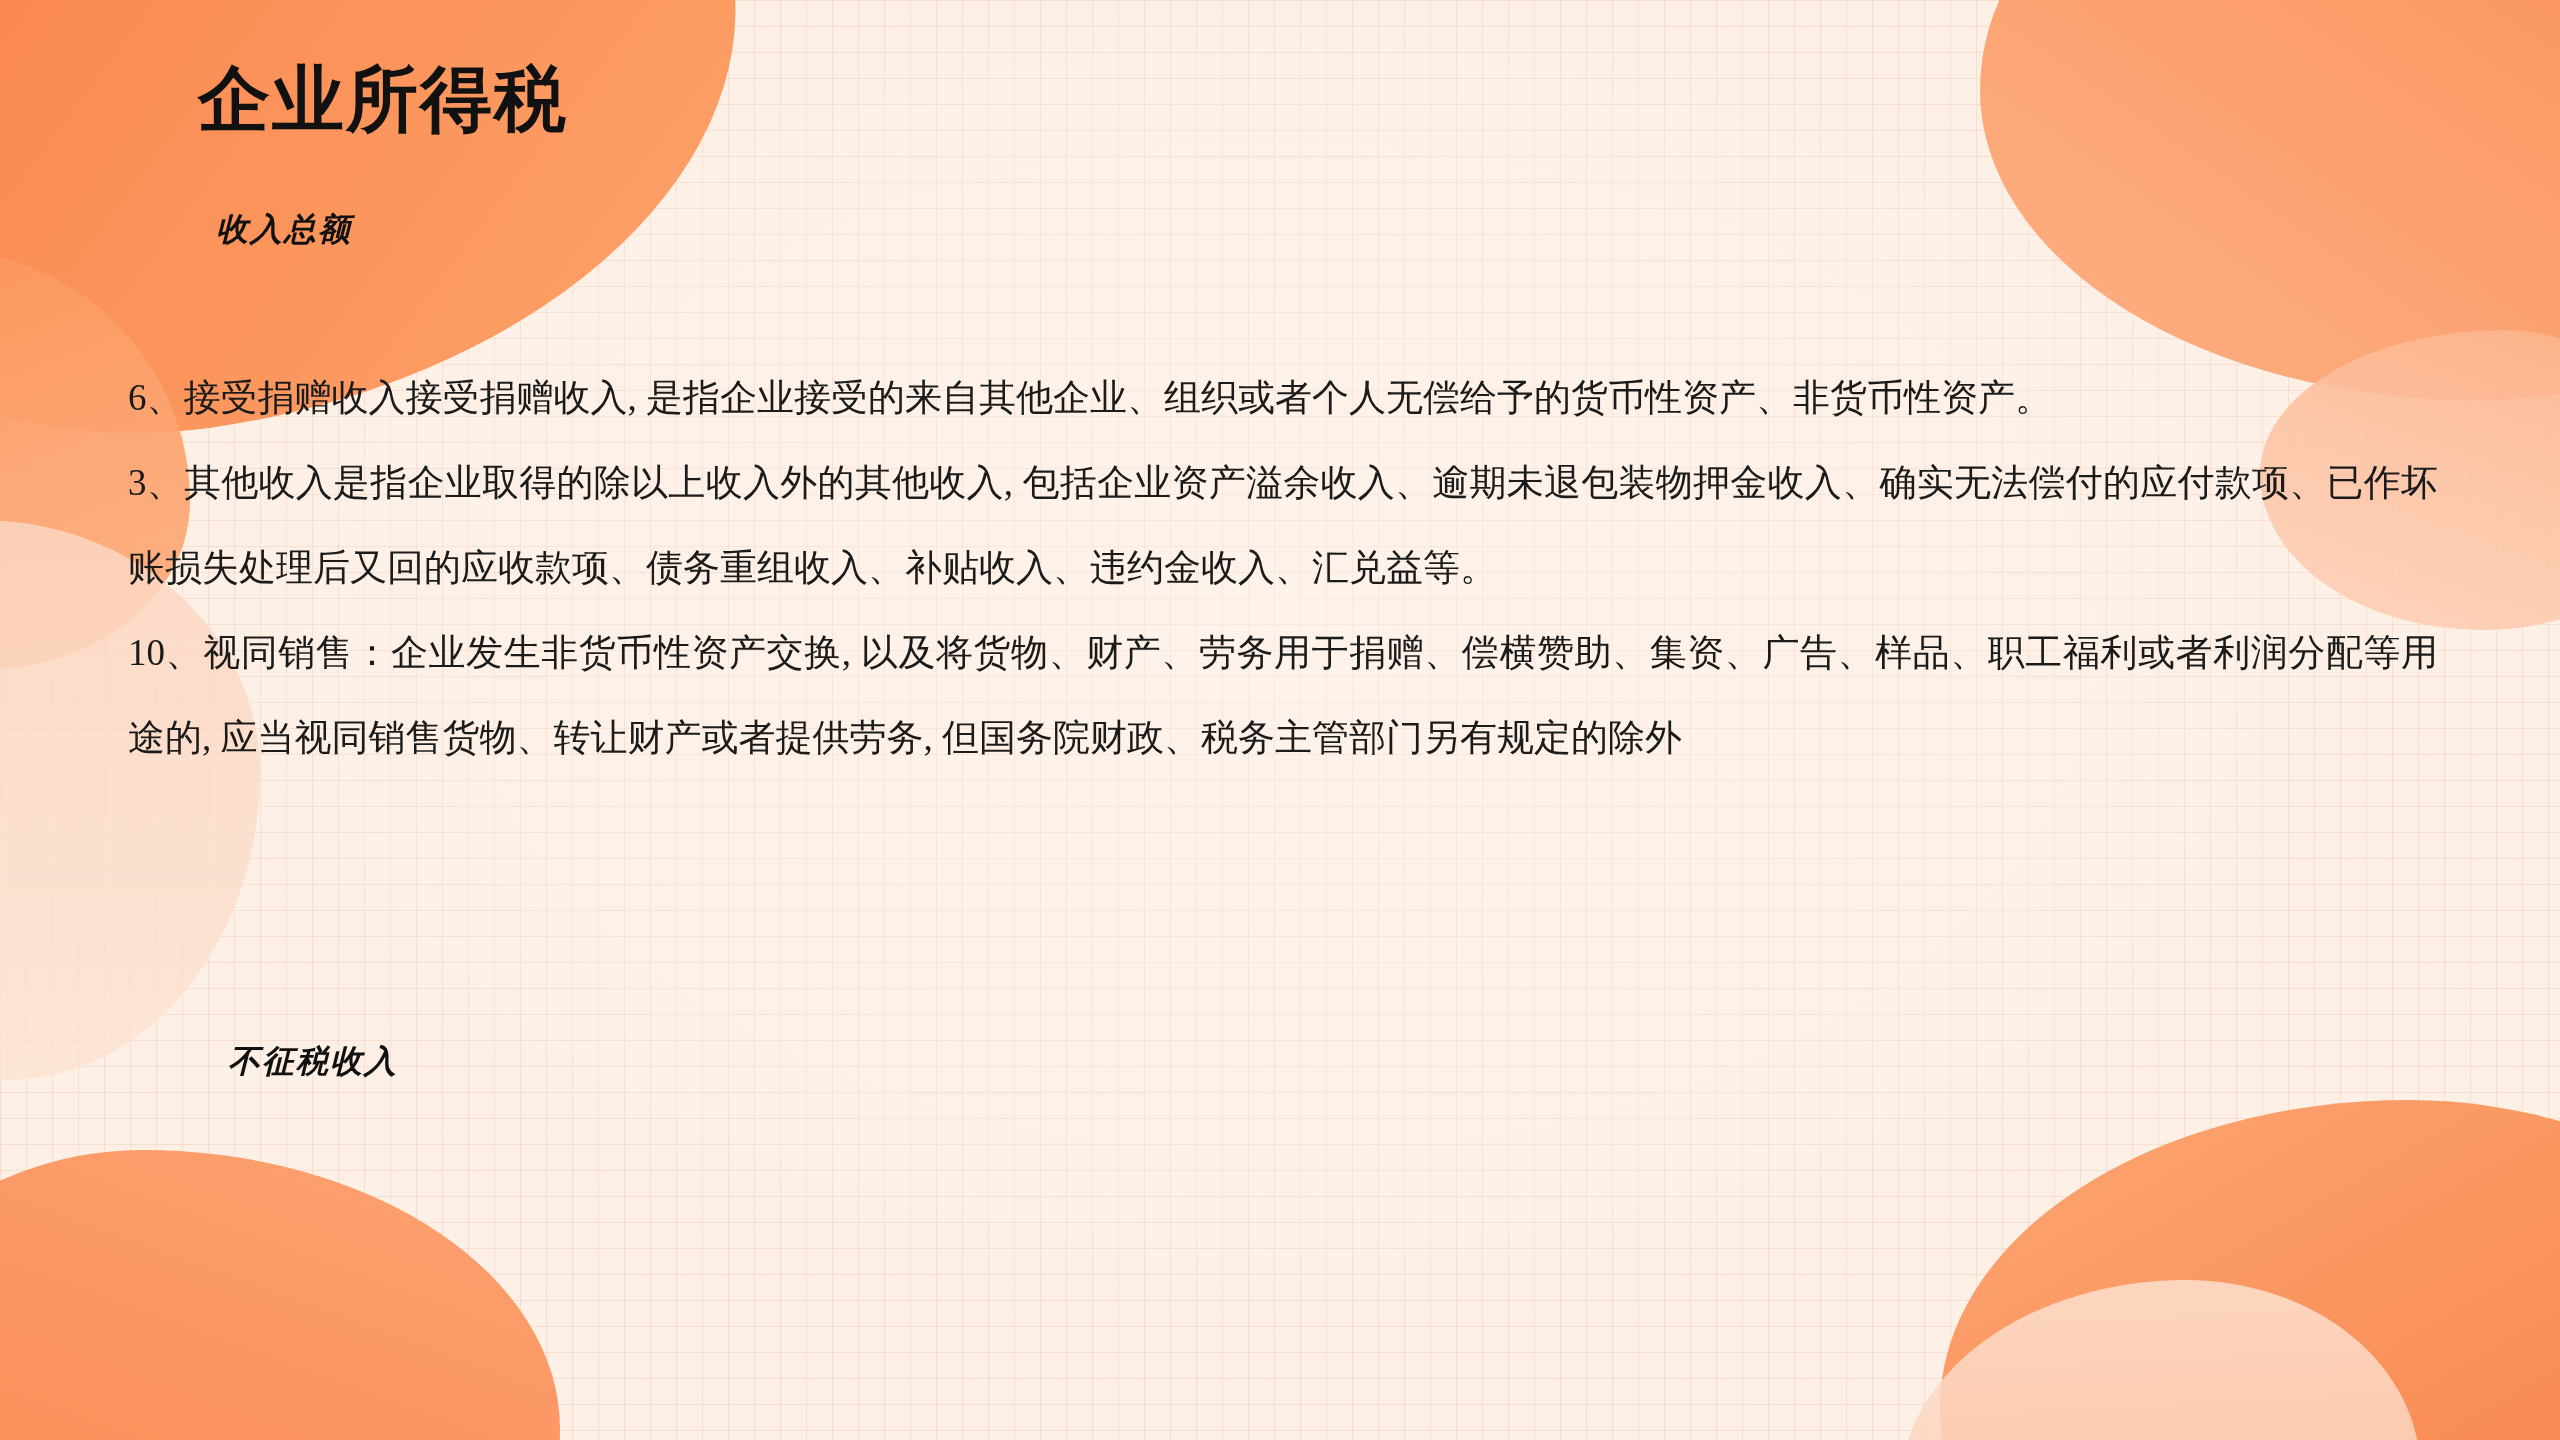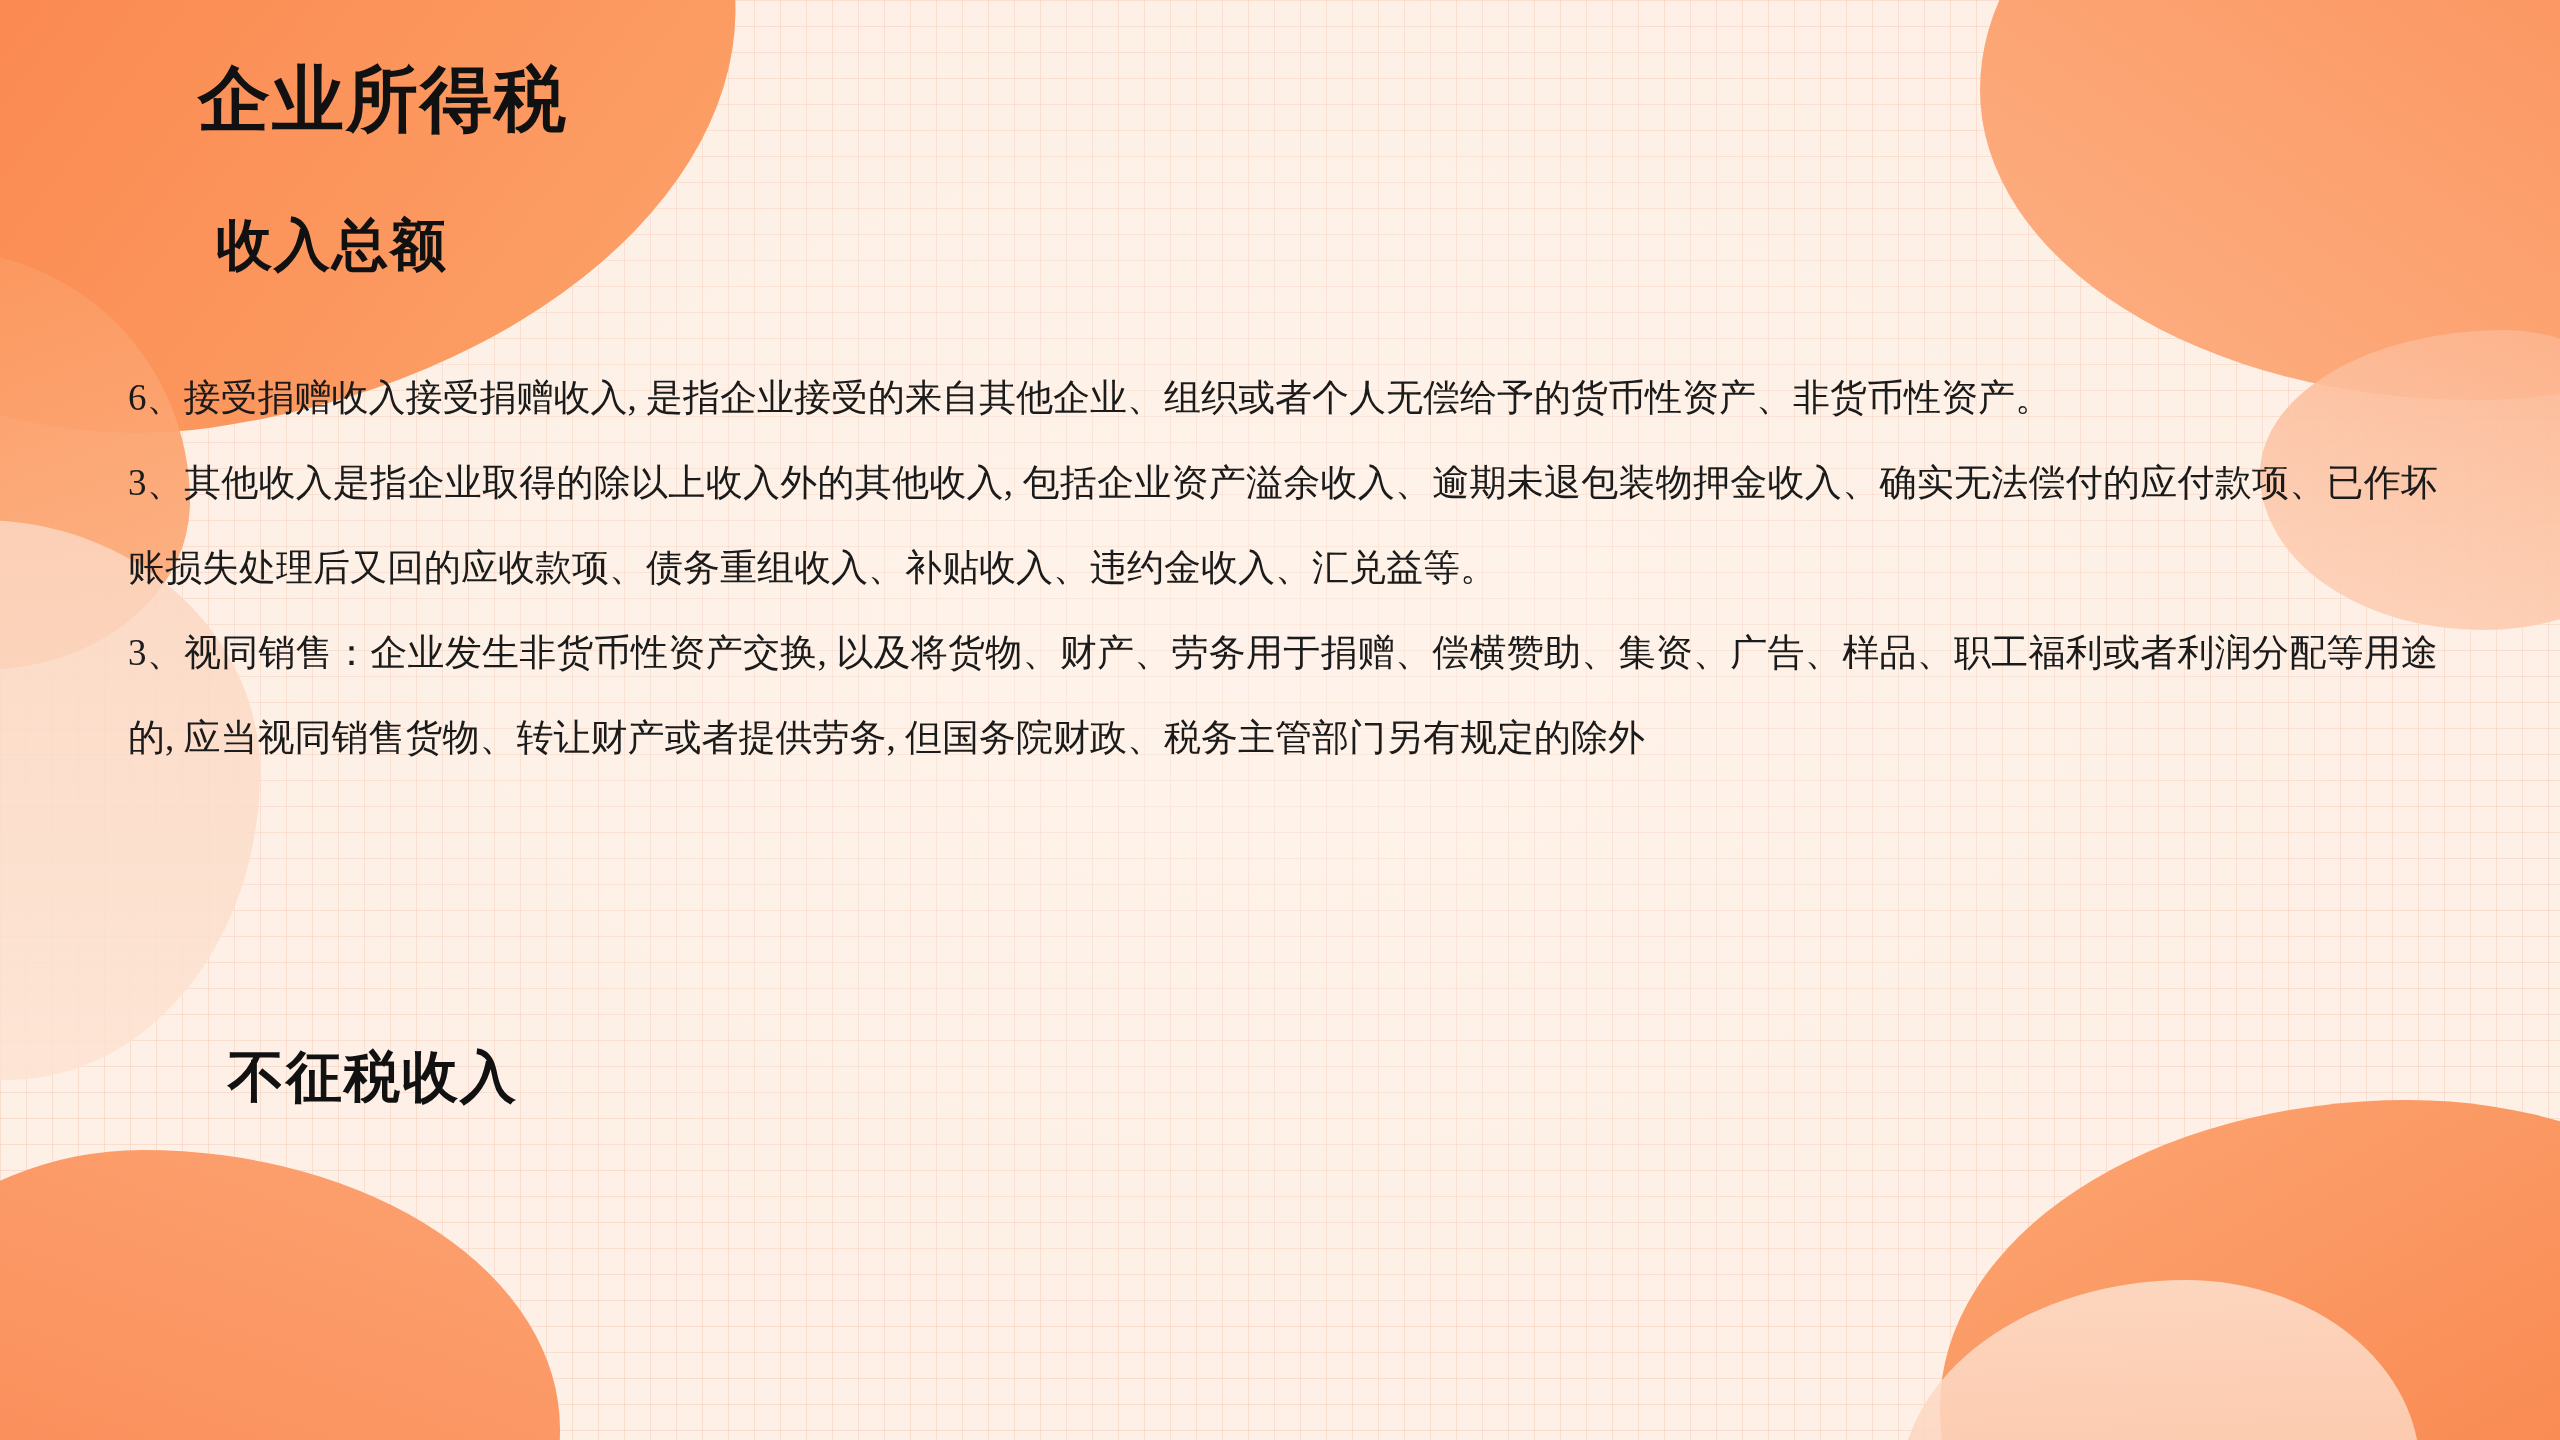--- a/index.html
+++ b/index.html
@@ -120,25 +120,26 @@
     font-size: 72px;
     font-weight: bold;
     color: #111111;
     letter-spacing: 2px;
     font-family: "Liberation Serif", "DejaVu Serif", serif;
     white-space: nowrap;
   }
 
   .section-heading {
     position: absolute;
-    font-size: 56px;
+    font-size: 32px;
     font-weight: bold;
     color: #111111;
     letter-spacing: 2px;
     white-space: nowrap;
+    font-style: italic;
   }
   .heading-income { left: 216px; top: 208px; }
   .heading-nontax { left: 228px; top: 1040px; }
 
   .body-block {
     position: absolute;
     left: 128px;
     width: 2310px;
     font-size: 37px;
     line-height: 85px;
@@ -175,20 +176,20 @@
 
   <div class="content">
 
     <div class="slide-title">企业所得税</div>
 
     <div class="section-heading heading-income">收入总额</div>
 
     <div class="body-block block-list">
       <p>6、接受捐赠收入接受捐赠收入, 是指企业接受的来自其他企业、组织或者个人无偿给予的货币性资产、非货币性资产。</p>
       <p>3、其他收入是指企业取得的除以上收入外的其他收入, 包括企业资产溢余收入、逾期未退包装物押金收入、确实无法偿付的应付款项、已作坏账损失处理后又回的应收款项、债务重组收入、补贴收入、违约金收入、汇兑益等。</p>
-      <p>3、视同销售：企业发生非货币性资产交换, 以及将货物、财产、劳务用于捐赠、偿横赞助、集资、广告、样品、职工福利或者利润分配等用途的, 应当视同销售货物、转让财产或者提供劳务, 但国务院财政、税务主管部门另有规定的除外</p>
+      <p>10、视同销售：企业发生非货币性资产交换, 以及将货物、财产、劳务用于捐赠、偿横赞助、集资、广告、样品、职工福利或者利润分配等用途的, 应当视同销售货物、转让财产或者提供劳务, 但国务院财政、税务主管部门另有规定的除外</p>
     </div>
 
     <div class="section-heading heading-nontax">不征税收入</div>
 
 
   </div>
 </div>
 
 </body></html>

